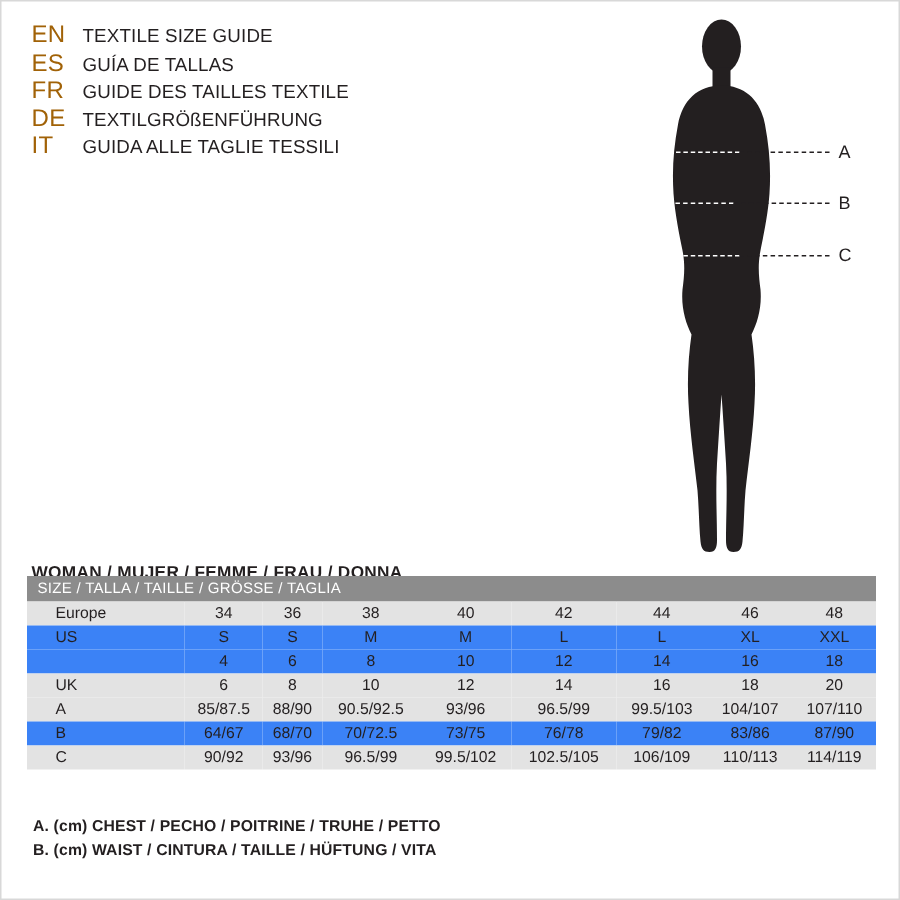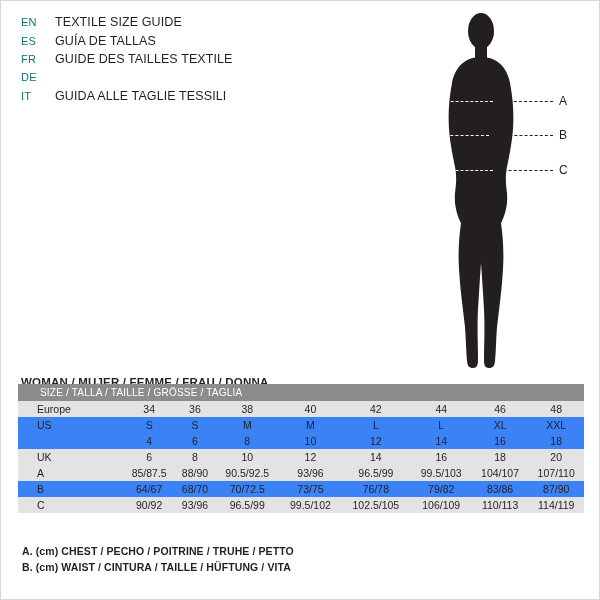--- a/index.html
+++ b/index.html
@@ -31,23 +31,23 @@
     top: 14px;
     width: 320px;
   }
   .title-row {
     display: flex;
     align-items: baseline;
     height: 18.5px;
   }
   .title-lang {
     width: 34px;
-    font-size: 11px;
+    font-size: 16px;
     letter-spacing: 0.2px;
-    color: #0f766e;
+    color: #a16207;
     flex: 0 0 34px;
   }
   .title-text {
     font-size: 12.5px;
     letter-spacing: 0.1px;
     color: #231f20;
     white-space: nowrap;
   }
 
   
@@ -110,21 +110,21 @@
     padding-left: 19px;
     width: 86px;
   }
   .hdr-row td {
     background: #8c8c8c;
     color: #ffffff;
     font-size: 10px;
     letter-spacing: 0.2px;
     height: 17px;
     text-align: left;
-    padding-left: 22px;
+    padding-left: 7px;
   }
   .row-shade td {
     background: #e3e3e3;
   }
   .row-plain td {
     background: #3b82f6;
   }
 
   
   .footnotes {
@@ -155,20 +155,21 @@
     <div class="title-row">
       <span class="title-lang">ES</span>
       <span class="title-text">GUÍA DE TALLAS</span>
     </div>
     <div class="title-row">
       <span class="title-lang">FR</span>
       <span class="title-text">GUIDE DES TAILLES TEXTILE</span>
     </div>
     <div class="title-row">
       <span class="title-lang">DE</span>
+      <span class="title-text">TEXTILGRÖßENFÜHRUNG</span>
     </div>
     <div class="title-row">
       <span class="title-lang">IT</span>
       <span class="title-text">GUIDA ALLE TAGLIE TESSILI</span>
     </div>
   </div>
 
   <div class="figure-area">
     <svg class="figure-svg" width="120" height="365" viewBox="0 0 120 365">
       <g fill="#231f20">

